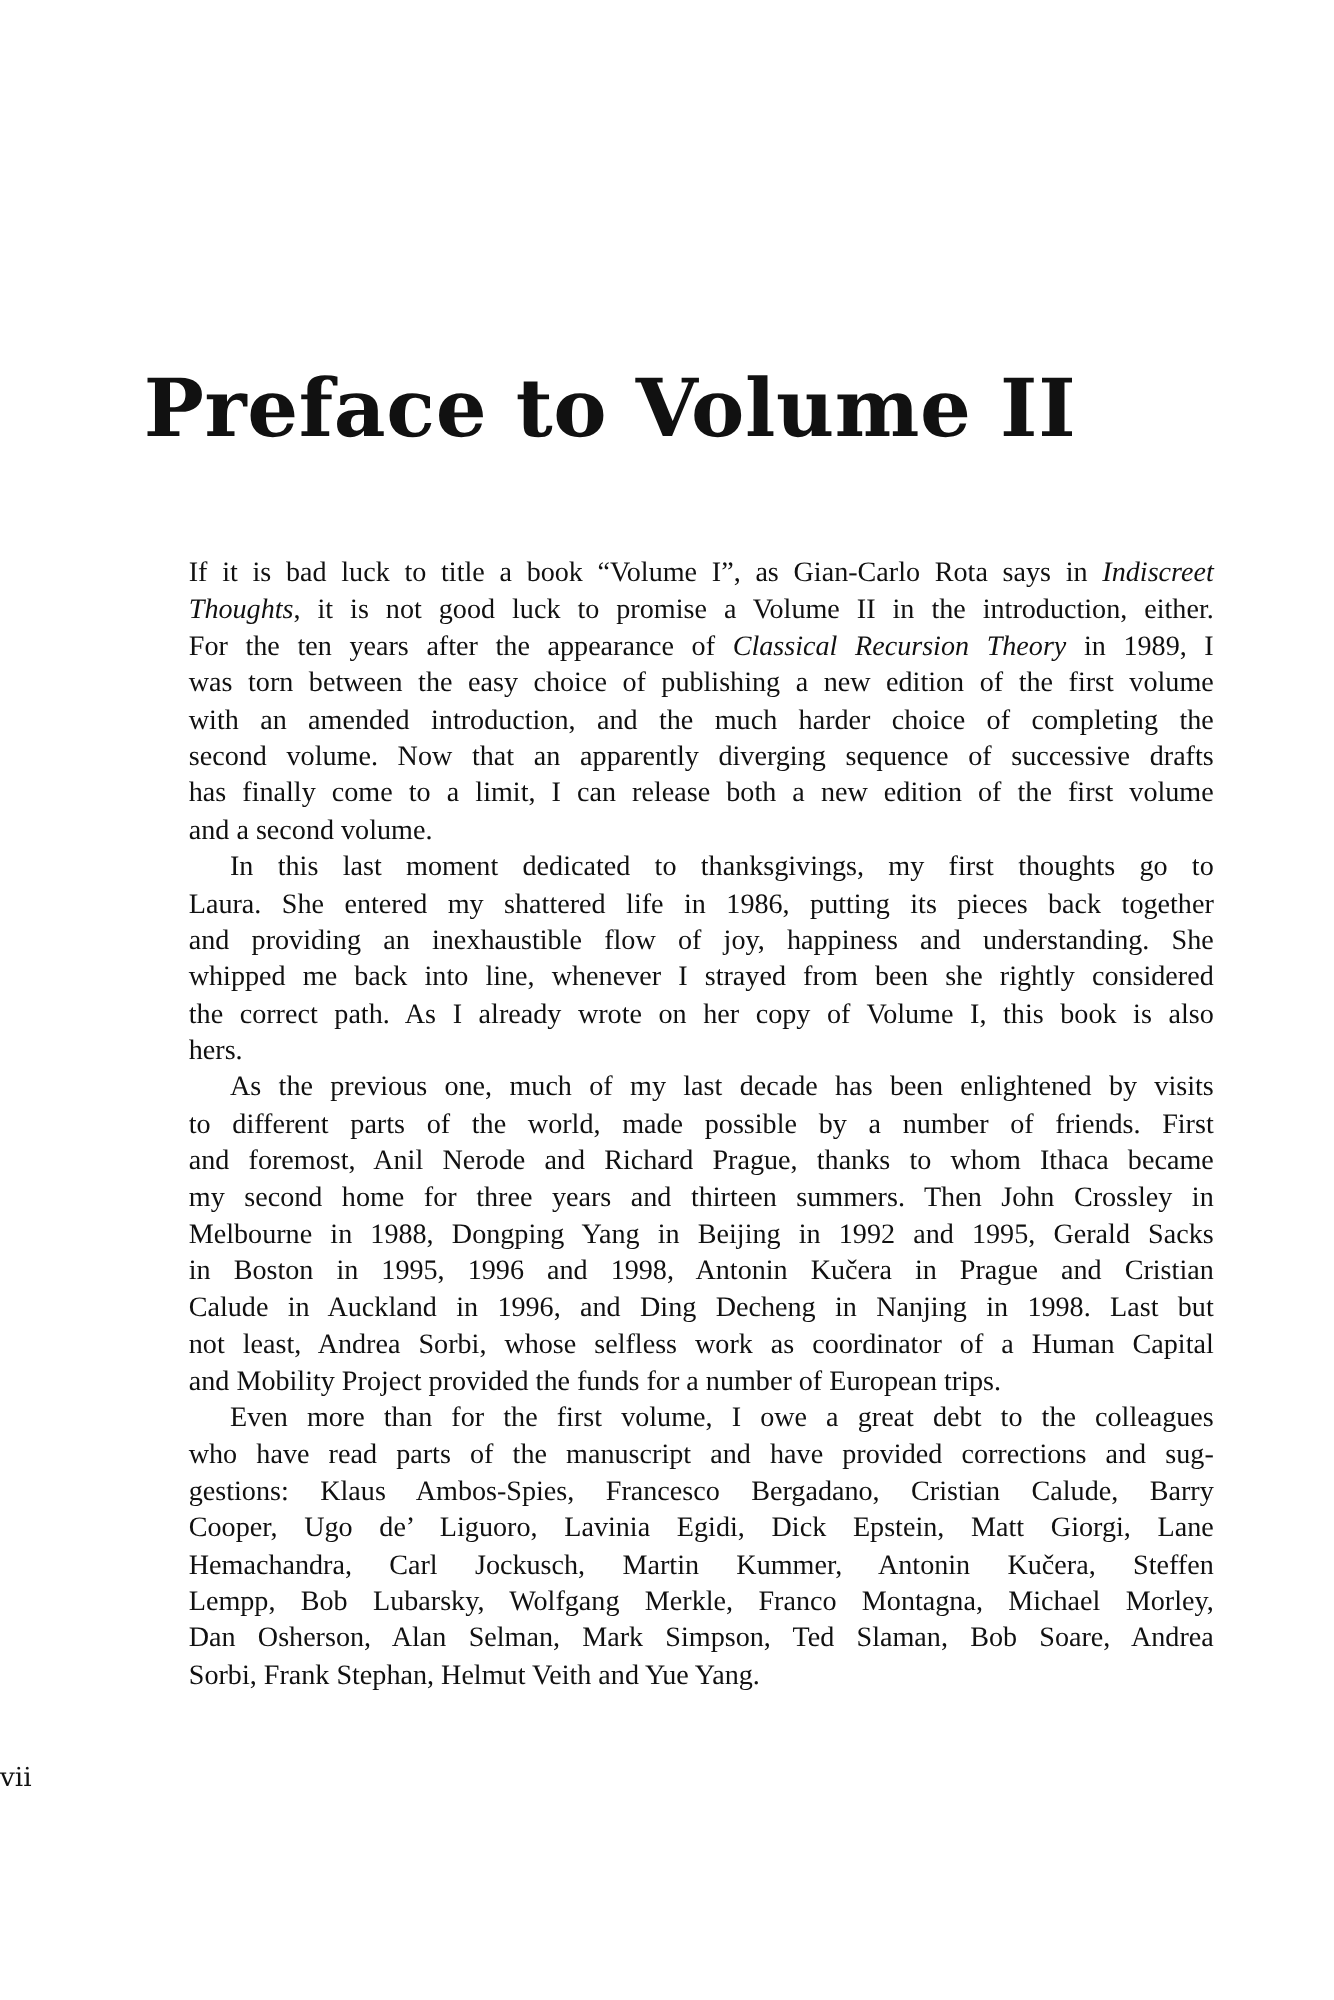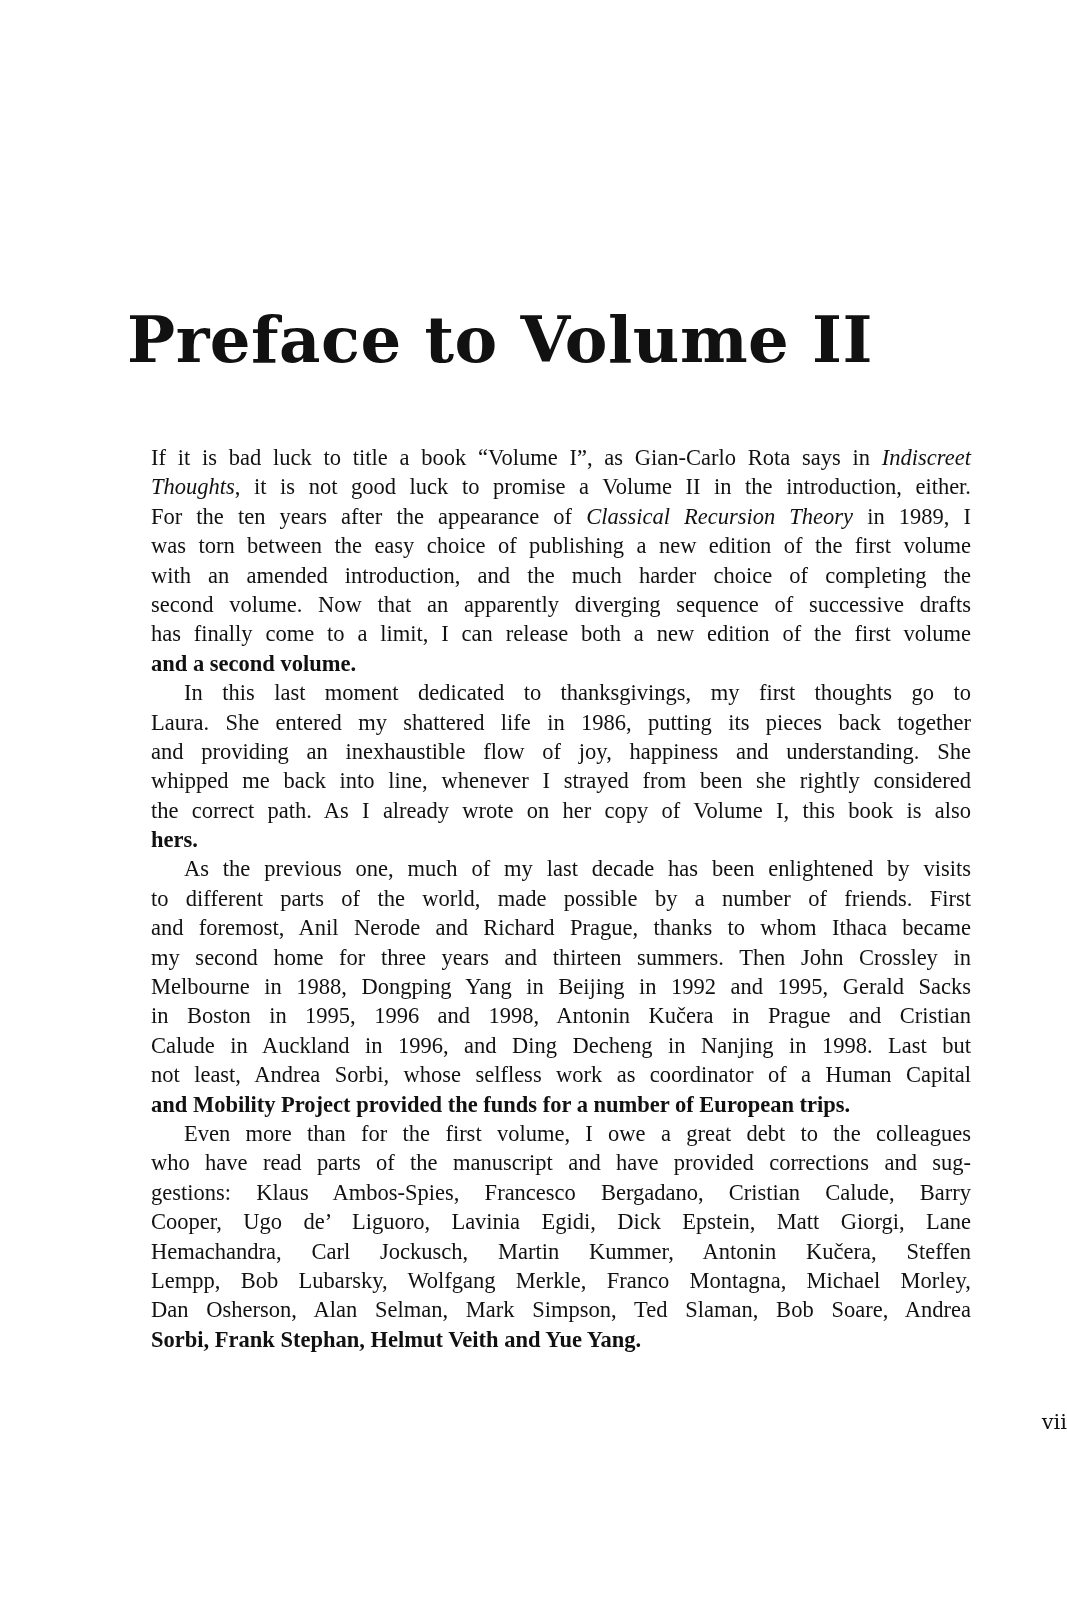--- a/index.html
+++ b/index.html
@@ -1,24 +1,24 @@
 <!DOCTYPE html>
 <html><head>
   <meta charset="utf-8">
   <style>
     html, body { margin: 0; padding: 0; background: #ffffff; }
     body { width: 1067px; height: 1600px; position: relative; overflow: hidden; color: #111111; font-family: "DejaVu Serif", "Liberation Serif", serif; }
     .page { position: absolute; left: 0; top: 0; width: 1067px; height: 1600px; }
-    .title { position: absolute; left: 115px; top: 296px; font-size: 64px; font-weight: bold; letter-spacing: 0.5px; white-space: nowrap; margin: 12px; line-height: 1; }
+    .title { position: absolute; left: 115px; top: 296px; font-size: 64px; font-weight: bold; letter-spacing: 0.5px; white-space: nowrap; margin: 0; line-height: 1; }
     .body { position: absolute; left: 115px; top: 443px; width: 820px; margin-left: 36px; }
     .line { font-family: "Liberation Serif", "DejaVu Serif", serif; font-size: 22.5px; line-height: 29.4px; height: 29.4px; white-space: nowrap; text-align: justify; text-align-last: justify; }
-    .line.last { text-align-last: left; font-weight: bold; }
+    .line.last { text-align-last: left; }
     .line.indent { padding-left: 33px; }
     .line i, .line em { font-style: italic; }
-    .folio { position: absolute; left: 0; width: 1067px; top: 1410px; text-align: right; font-family: "DejaVu Serif", serif; font-size: 21px; }
+    .folio { position: absolute; left: 0; width: 1067px; top: 1410px; text-align: left; font-family: "DejaVu Serif", serif; font-size: 21px; }
   </style>
 </head>
 <body>
 
 <div class="page">
   <h1 class="title">Preface to Volume II</h1>
   <div class="body" id="body-text">
       <div>
         <div class="line"><span>If it is bad luck to title a book “Volume I”, as Gian-Carlo Rota says in </span><i>Indiscreet</i></div>
         <div class="line"><i>Thoughts</i><span>, it is not good luck to promise a Volume II in the introduction, either.</span></div>

